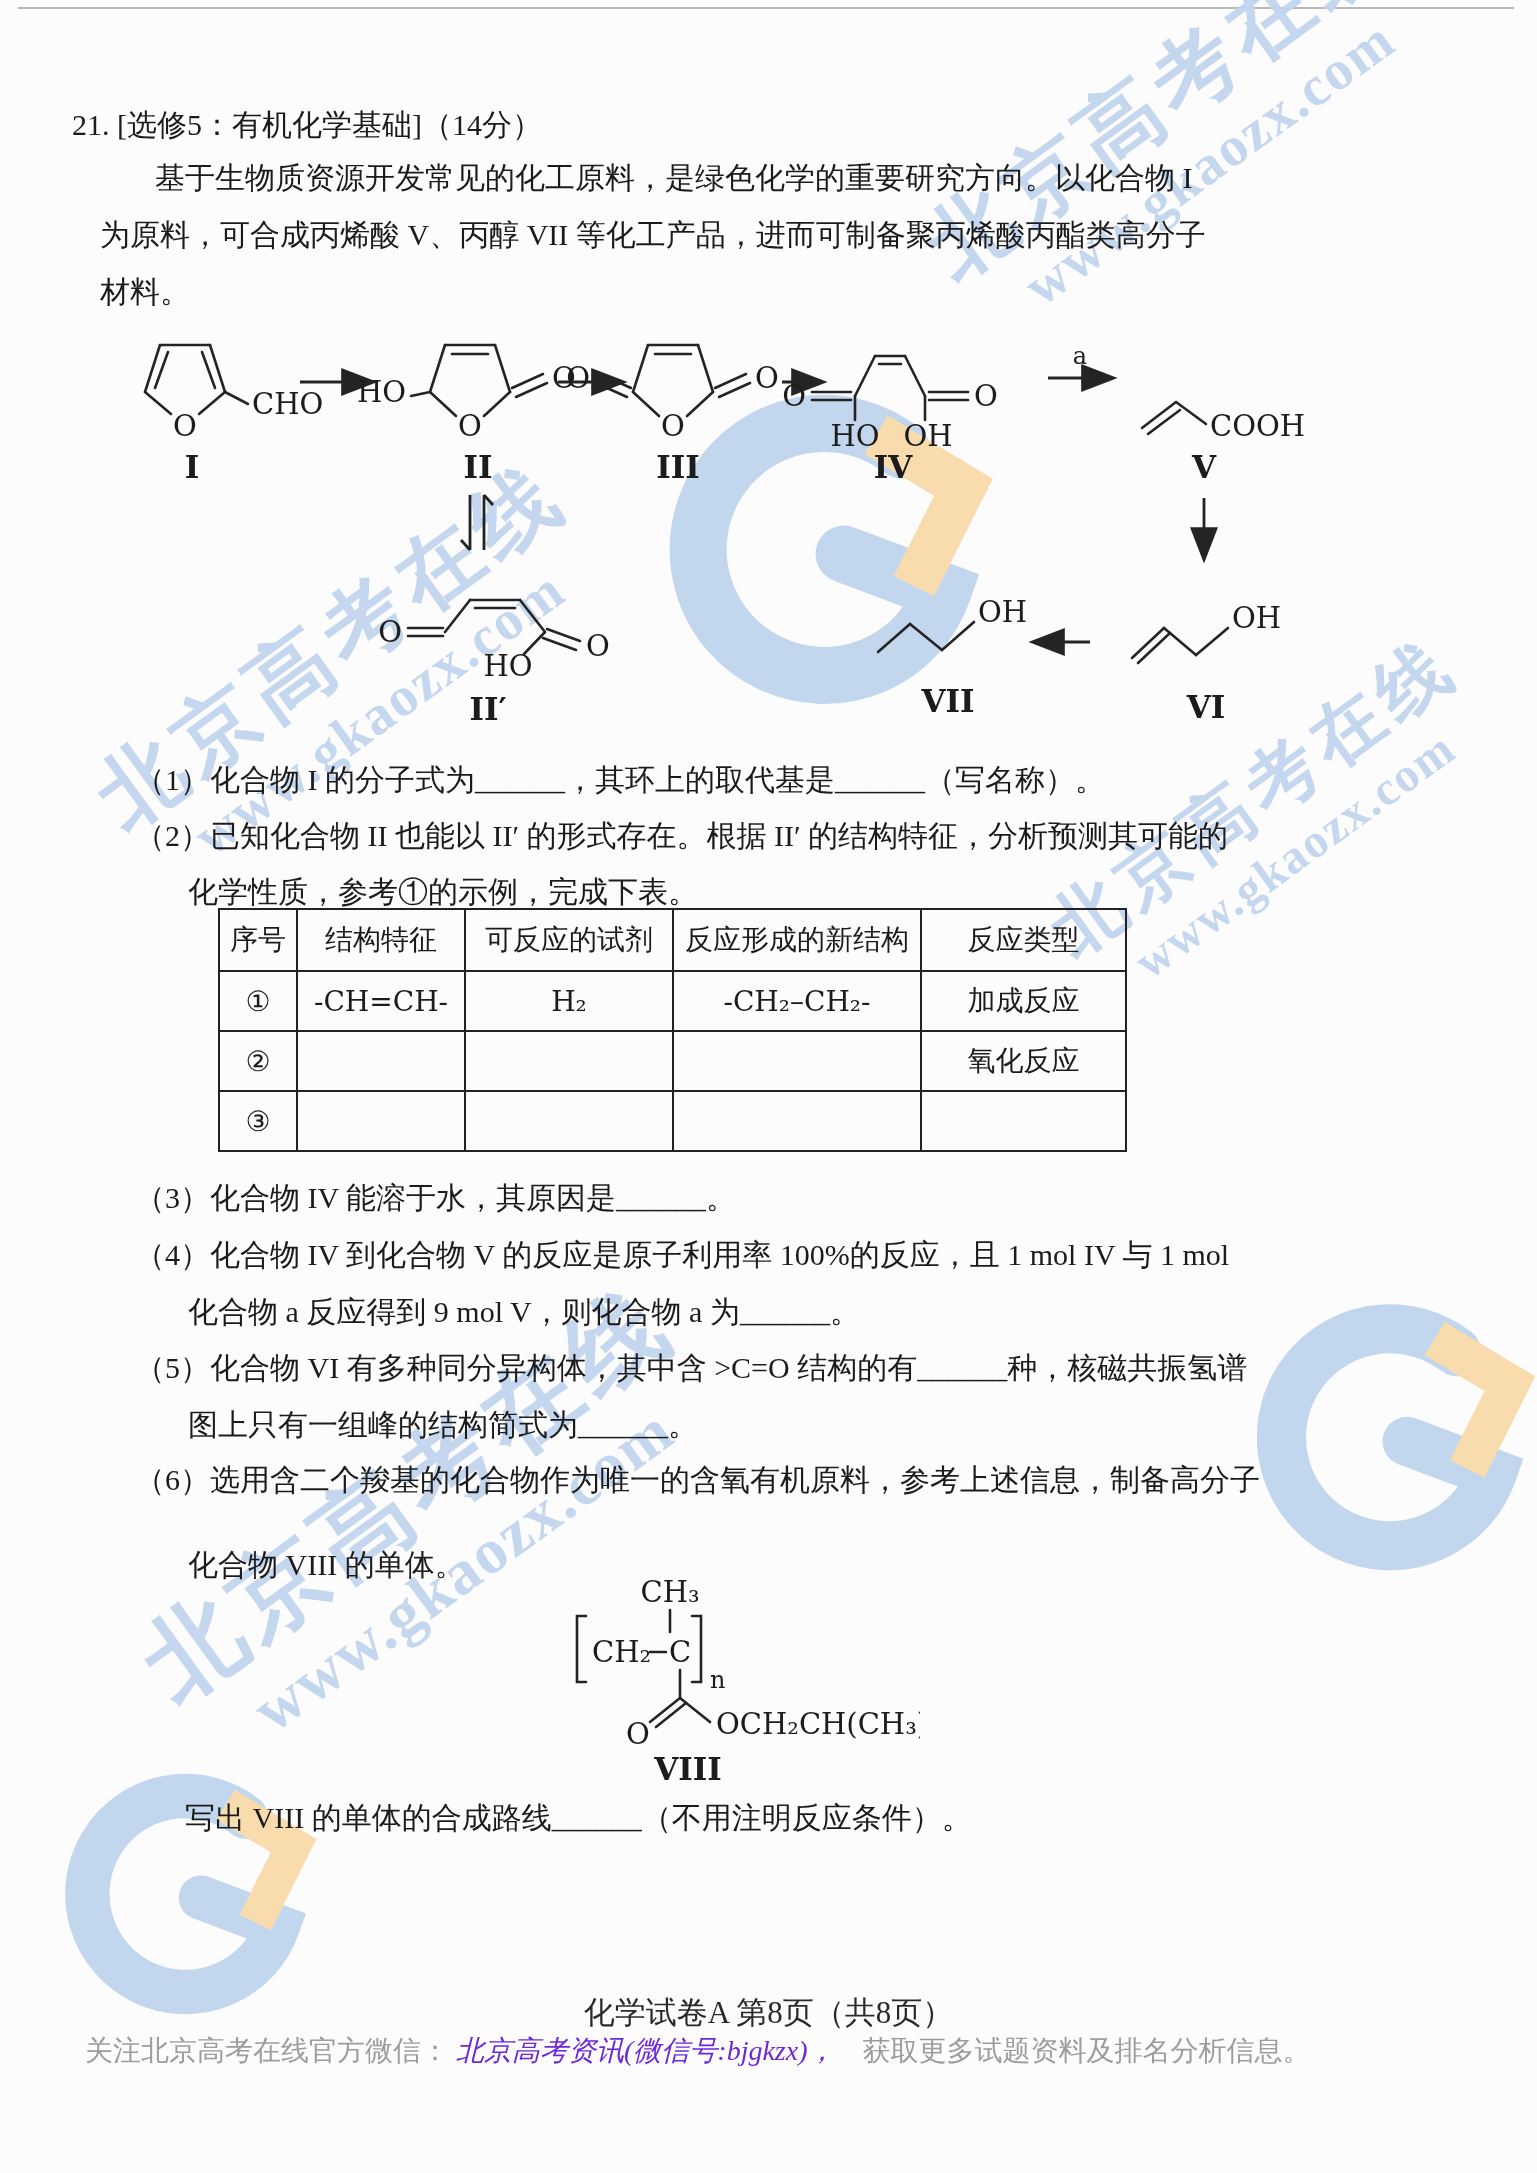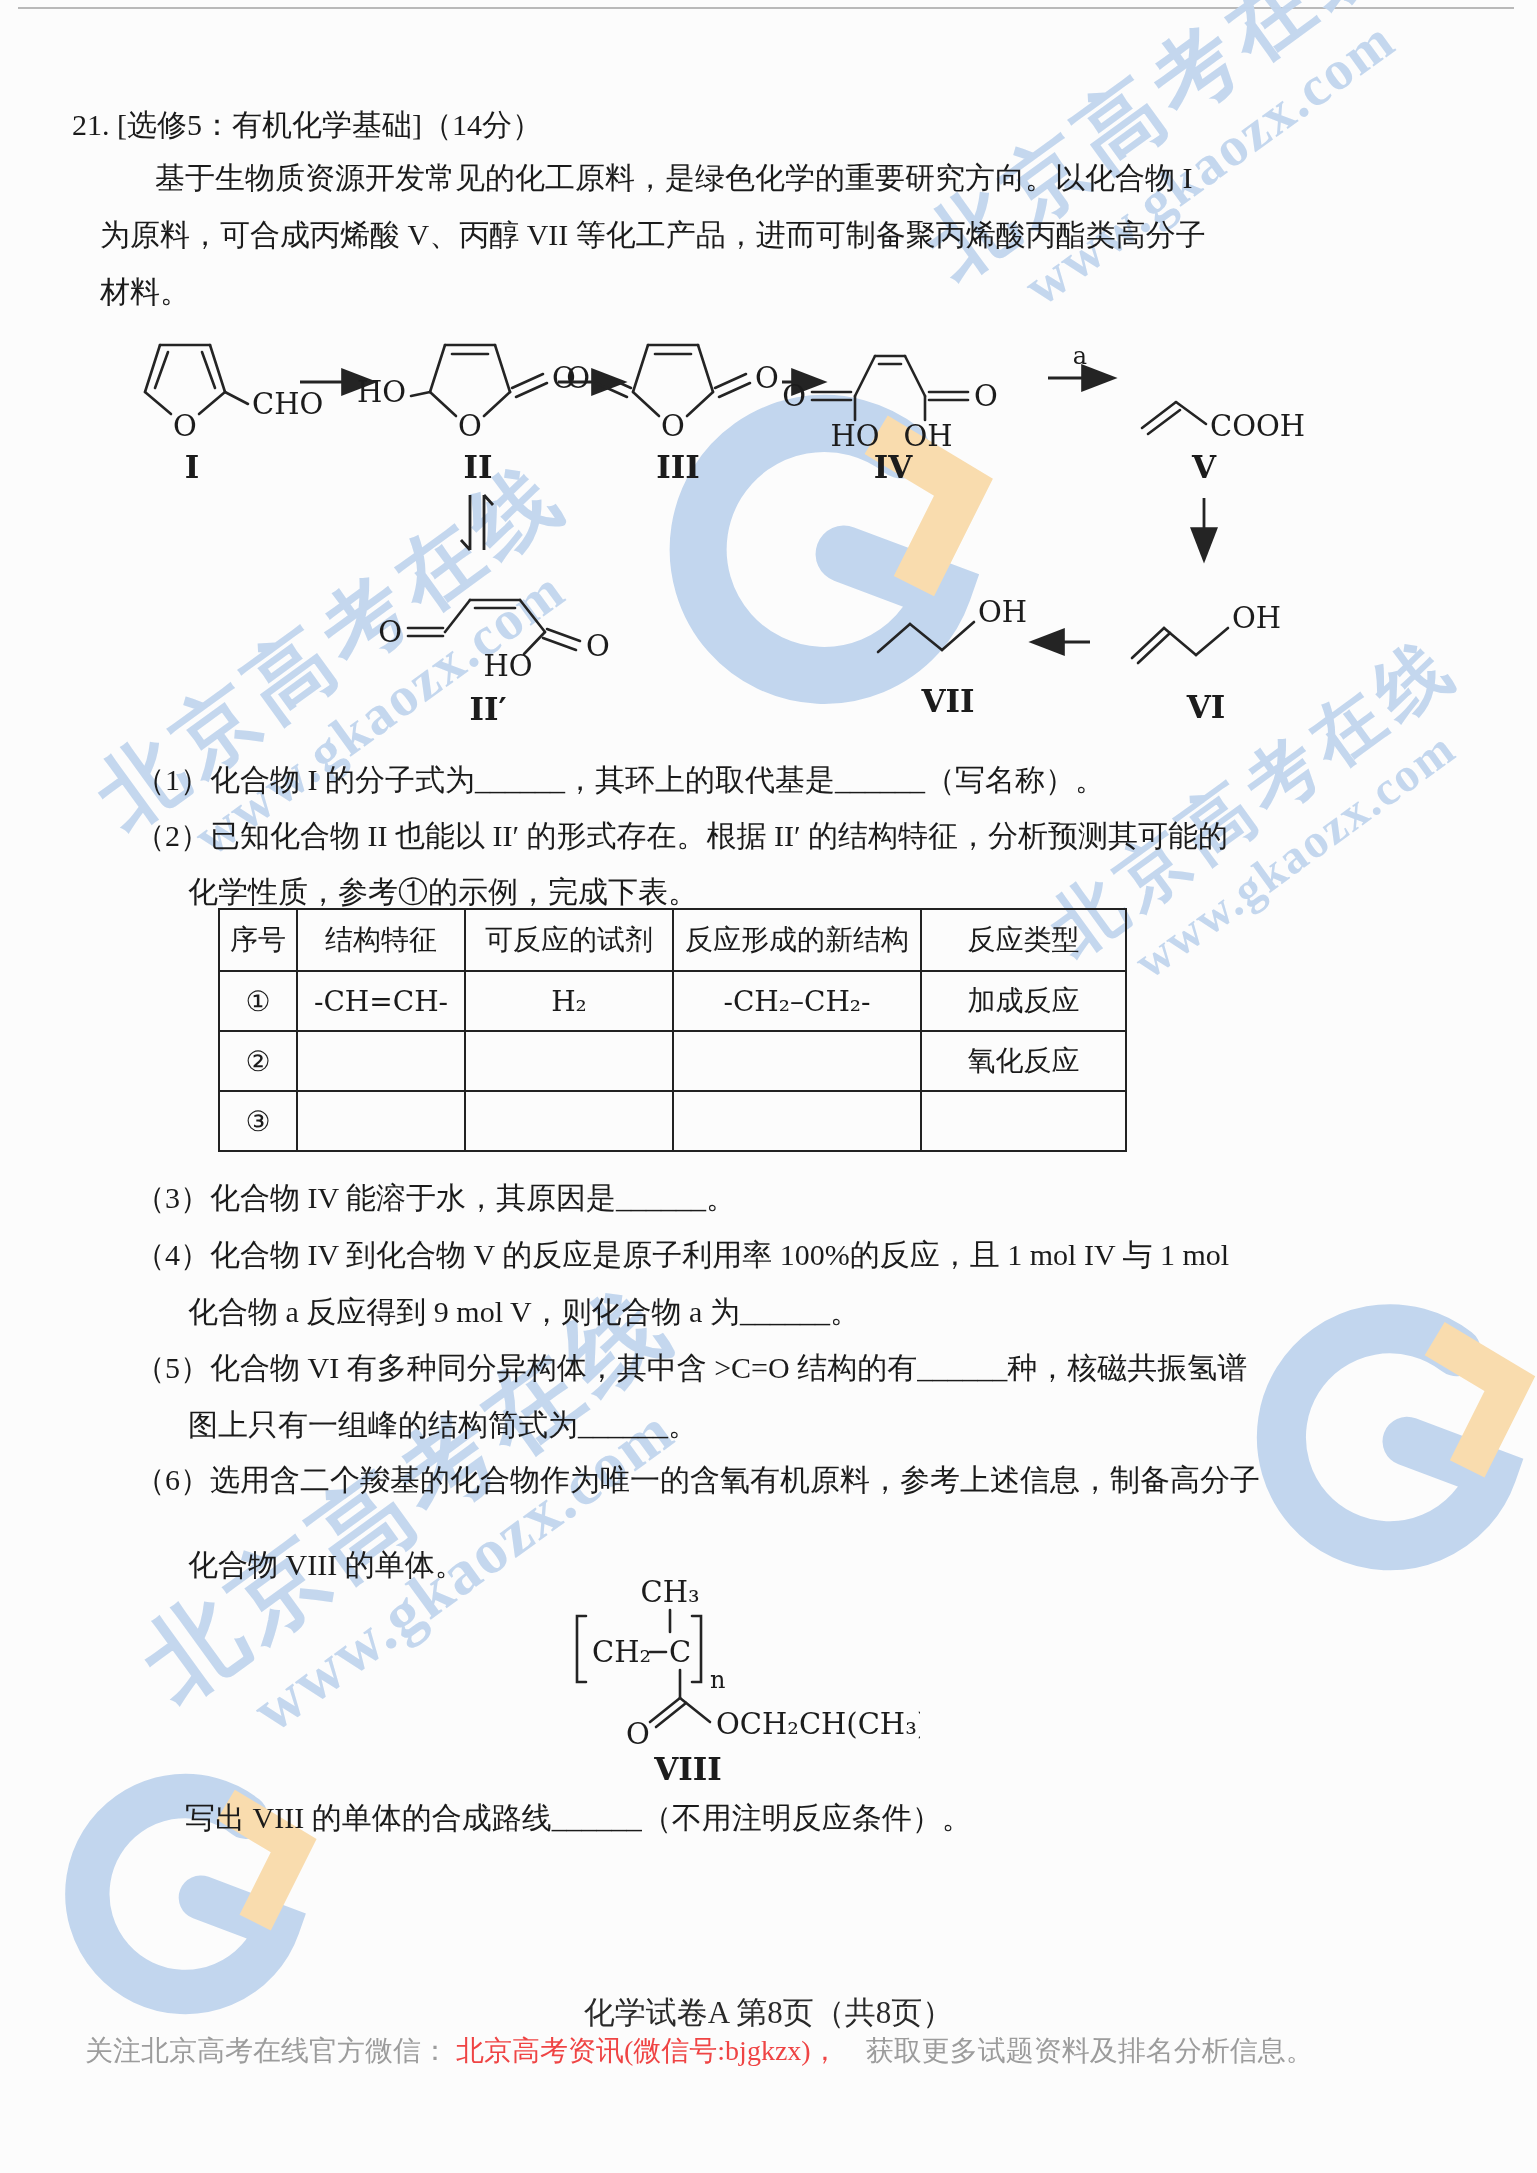--- a/index.html
+++ b/index.html
@@ -28,21 +28,21 @@
   
   #rtable{position:absolute;left:218px;top:908px;z-index:3;border-collapse:collapse;}
   #rtable th,#rtable td{border:2.5px solid #222;text-align:center;vertical-align:middle;
       font-size:28px;font-weight:normal;padding:0;margin-left:31px;}
   #rtable th{height:60px;}
   #rtable td{height:58px;}
   .formula{font-family:"DejaVu Serif",serif;border-radius:12px;}
   
   .footer-page{position:absolute;left:0;top:1992px;width:100%;text-align:center;font-size:31px;color:#2a2a2a;z-index:3;}
   .footer-promo{position:absolute;left:85px;top:2032px;width:1420px;font-size:28px;color:#9c9c9c;z-index:3;white-space:nowrap;}
-  .footer-promo .hl{color:#ef4444;}
+  .footer-promo .hl{color:#6d28d9;font-style:italic;}
   .footer-promo .tail{margin-left:20px;}
 </style>
 </head>
 <body>
 
 <div id="page">
 
   <div class="scan-line" style="left:18px;top:7px;width:1496px;height:2px;"></div>
 
   <div class="wm" style="left:870px;top:40px;width:620px;">

